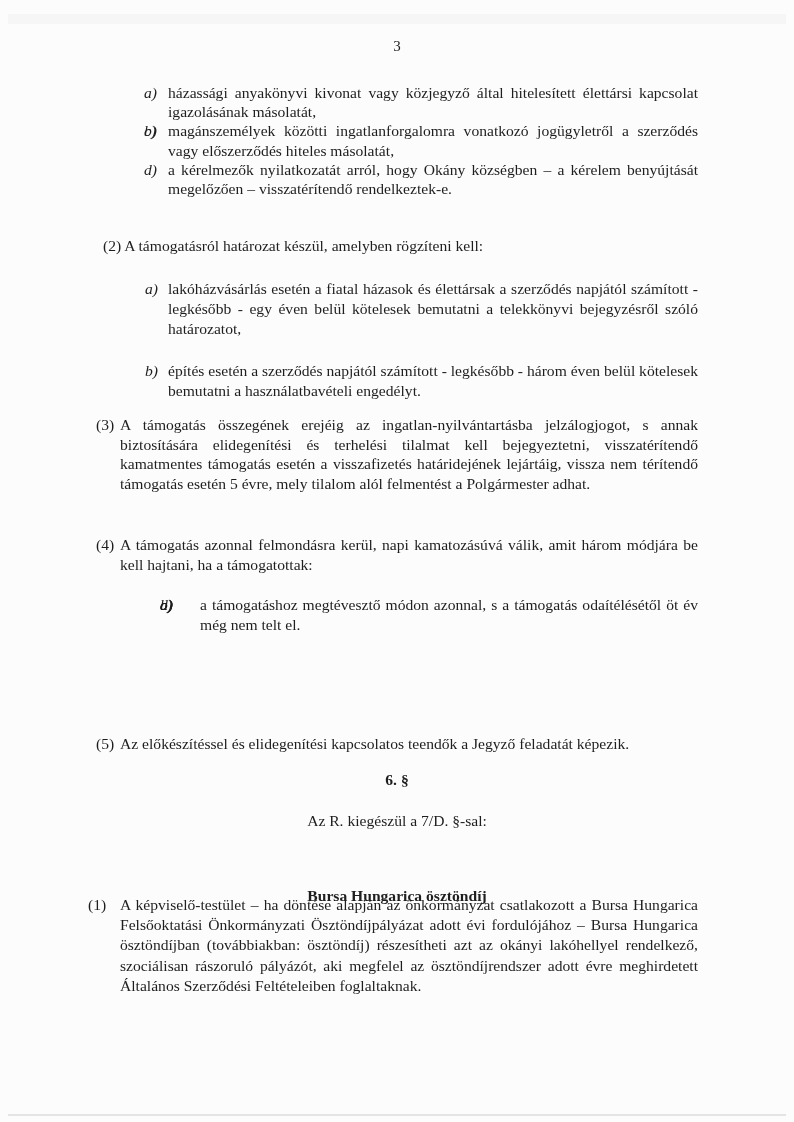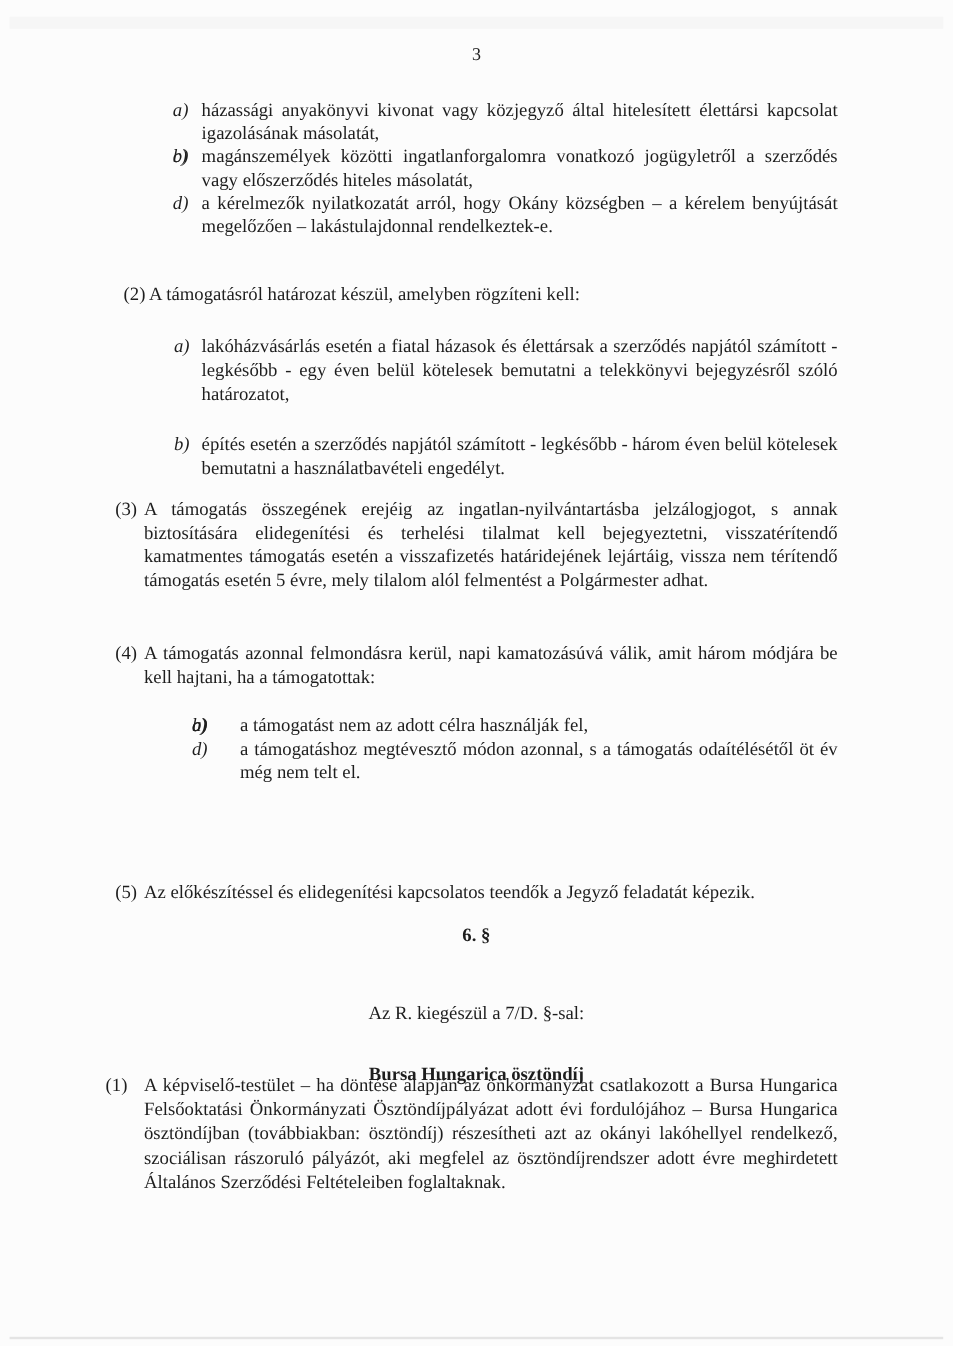--- a/index.html
+++ b/index.html
@@ -81,21 +81,21 @@
   </div>
   <div class="item just">
     <span class="lbl" style="left:-24px;">b)</span>
   </div>
   <div class="item just">
     <span class="lbl" style="left:-24px;">c)</span>
     <span>magánszemélyek közötti ingatlanforgalomra vonatkozó jogügyletről a szerződés vagy előszerződés hiteles másolatát,</span>
   </div>
   <div class="item just">
     <span class="lbl" style="left:-24px;">d)</span>
-    <span>a kérelmezők nyilatkozatát arról, hogy Okány községben – a kérelem benyújtását megelőzően – lakástulajdonnal rendelkeztek-e.</span>
+    <span>a kérelmezők nyilatkozatát arról, hogy Okány községben – a kérelem benyújtását megelőzően – visszatérítendő rendelkeztek-e.</span>
   </div>
 </div>
 
 <div class="para" style="left:103px; top:236px; width:600px;">
   <span>(2)</span>
   <span>A támogatásról határozat készül, amelyben rögzíteni kell:</span>
 </div>
 
 <div class="block" style="left:168px; top:279px; width:530px; line-height:20px;">
   <div class="item just">
@@ -120,35 +120,34 @@
 
 <div class="block" style="left:200px; top:595px; width:498px; line-height:19.6px;">
   <div class="item just">
     <span class="lbl" style="left:-40px;">a)</span>
   </div>
   <div class="item just">
     <span class="lbl" style="left:-40px;">b)</span>
   </div>
   <div class="item just">
     <span class="lbl" style="left:-40px;">c)</span>
-    <span>a támogatást nem az adott célra használják fel,</span>
   </div>
   <div class="item just">
     <span class="lbl" style="left:-40px;">d)</span>
     <span>a támogatáshoz megtévesztő módon azonnal, s a támogatás odaítélésétől öt év még nem telt el.</span>
   </div>
 </div>
 
 <div class="para" style="left:96px; top:734px; width:602px;">
   <span class="num">(5)</span>
   <div class="body" style="padding-left:24px;">Az előkészítéssel és elidegenítési kapcsolatos teendők a Jegyző feladatát képezik.</div>
 </div>
 
 <div class="center bold" style="top:771px;">6. §</div>
-<div class="center" style="top:812px;margin-top:24px;">Az R. kiegészül a 7/D. §-sal:</div>
+<div class="center" style="top:812px;">Az R. kiegészül a 7/D. §-sal:</div>
 <div class="center bold" style="top:851px;margin-top:36px;">Bursa Hungarica ösztöndíj</div>
 
 <div class="para" style="left:88px; top:895px; width:610px; line-height:20.2px;">
   <span class="num">(1)</span>
   <div class="body" style="padding-left:32px;">A képviselő-testület – ha döntése alapján az önkormányzat csatlakozott a Bursa Hungarica Felsőoktatási Önkormányzati Ösztöndíjpályázat adott évi fordulójához – Bursa Hungarica ösztöndíjban (továbbiakban: ösztöndíj) részesítheti azt az okányi lakóhellyel rendelkező, szociálisan rászoruló pályázót, aki megfelel az ösztöndíjrendszer adott évre meghirdetett Általános Szerződési Feltételeiben foglaltaknak.</div>
 </div>
 
 <div class="page-bottom-rule"></div>
 
 </body></html>

